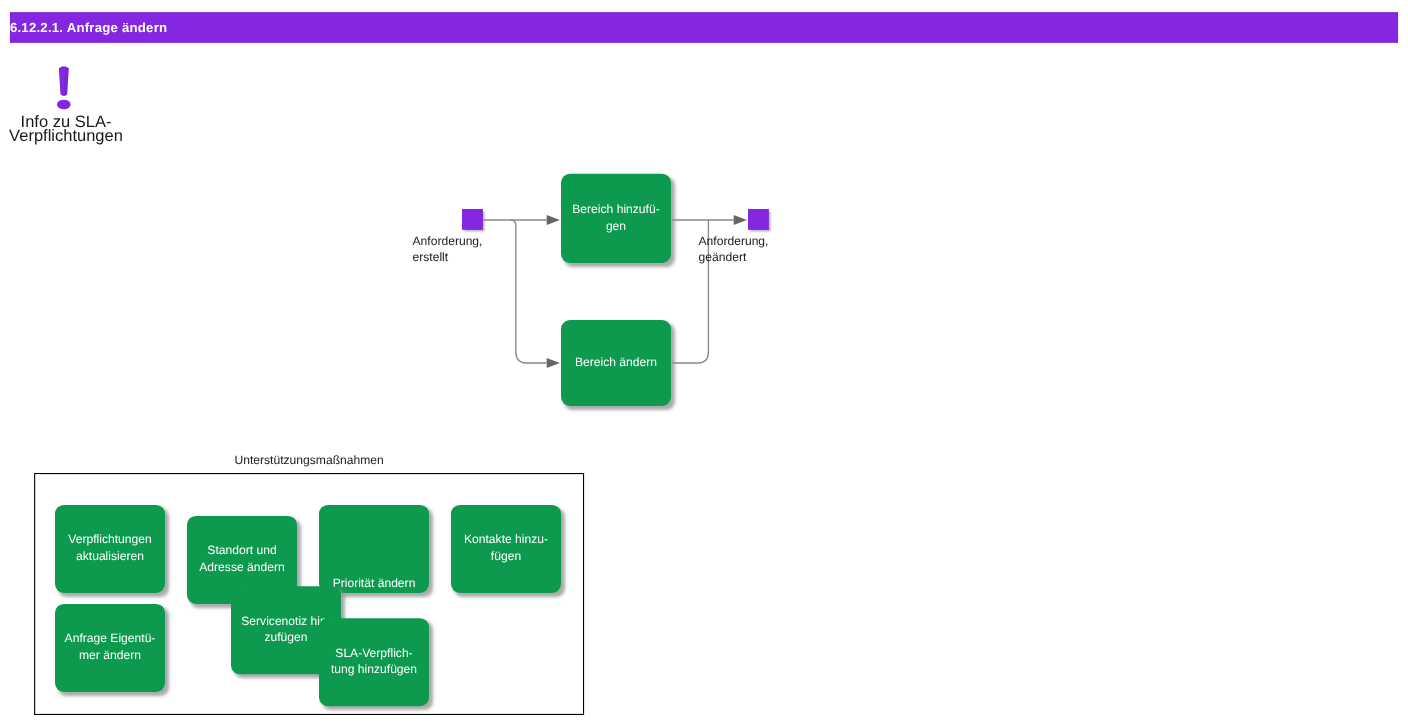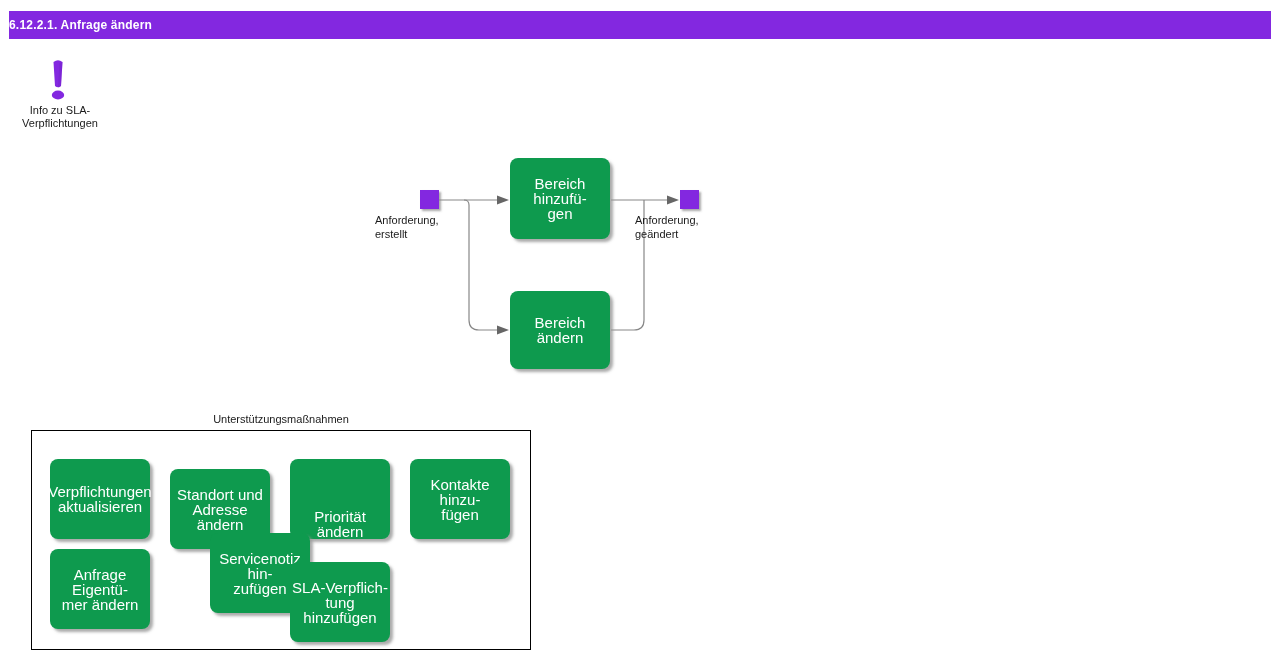--- a/index.html
+++ b/index.html
@@ -11,21 +11,21 @@
   .title-bar{
     position:absolute;left:9px;top:11px;width:1262px;height:28px;
     background:#8328E0;display:flex;align-items:center;justify-content:flex-start;
   }
   .title-bar span{color:#ffffff;font-size:12px;font-weight:bold;letter-spacing:.2px;}
 
   
   .info-icon{position:absolute;left:44px;top:56px;width:32px;height:50px;cursor:pointer;}
   .info-label{
     position:absolute;left:0px;top:104px;width:120px;text-align:center;
-    font-size:11px;line-height:13px;white-space:pre-line;
+    font-size:15px;line-height:13px;white-space:pre-line;
   }
 
   
   .connectors{position:absolute;left:0;top:0;pointer-events:none;}
 
   
   .state-square{
     position:absolute;width:19px;height:19px;background:#8328E0;
     box-shadow:2px 2px 2px rgba(140,140,140,.75);
   }
@@ -36,21 +36,21 @@
     white-space:pre-line;
   }
   .label-start{left:375px;top:213px;}
   .label-end{left:635px;top:213px;}
 
   
   .activity{
     position:absolute;width:100px;height:80px;background:#0E9A4E;border-radius:8px;
     box-shadow:3px 3px 3px rgba(150,150,150,.8);
     display:flex;align-items:center;justify-content:center;text-align:center;
-    color:#ffffff;font-size:15px;line-height:15px;white-space:pre-line;cursor:pointer;
+    color:#ffffff;font-size:11px;line-height:15px;white-space:pre-line;cursor:pointer;
   }
   .act-add-area{left:510px;top:158px;height:81px;}
   .act-change-area{left:510px;top:291px;height:78px;}
 
   
   .support-title{
     position:absolute;left:31px;top:412px;width:500px;text-align:center;
     font-size:11px;line-height:14px;
   }
   .support-box{

